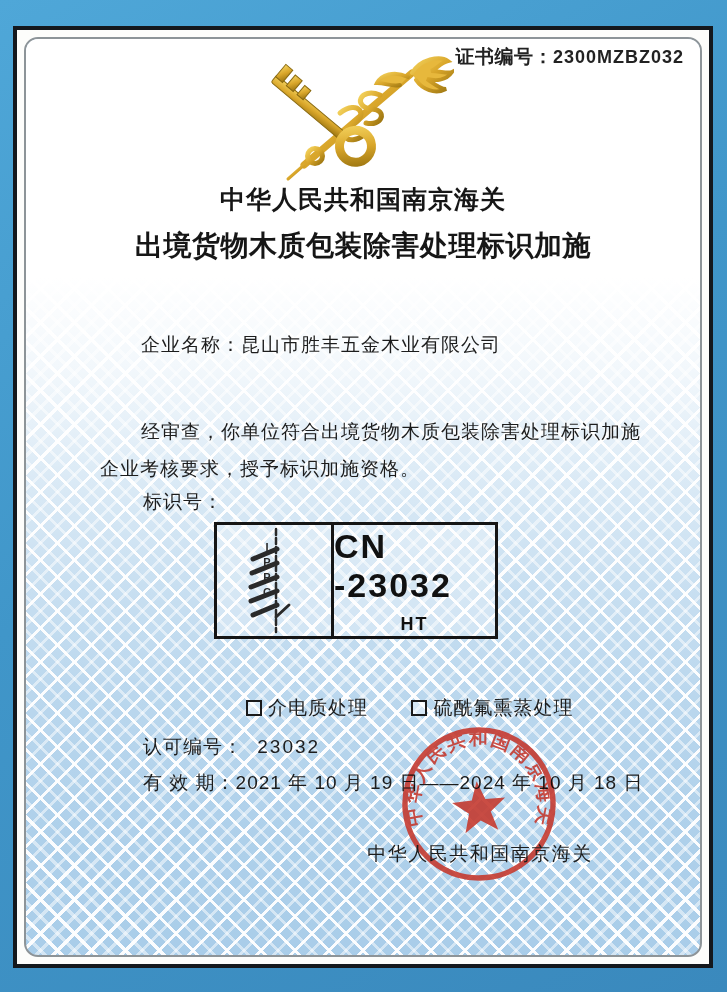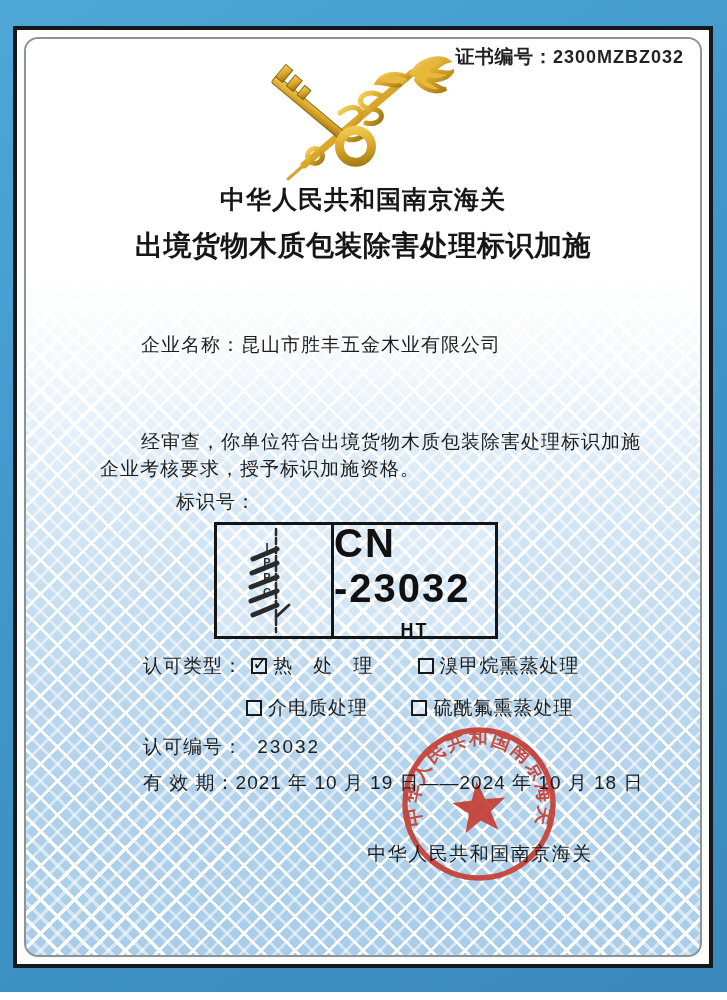--- a/index.html
+++ b/index.html
@@ -28,21 +28,21 @@
   .titles{left:0;right:0;top:144px;text-align:center;font-weight:700;color:#161616;}
   .titles .t1{font-size:25px;letter-spacing:1px;margin-bottom:11px;}
   .titles .t2{font-size:28px;letter-spacing:.5px;margin-bottom:9px;}
   .titles .t3{font-size:26px;letter-spacing:3px;}
   .row{font-size:19px;letter-spacing:1px;color:#1d1d1d;}
   .seal-svg{position:absolute;left:368px;top:680px;opacity:.9;mix-blend-mode:multiply;}
   .markbox{position:absolute;left:188px;top:483px;width:284px;height:117px;
     border:3px solid #151515;box-sizing:border-box;display:flex;background:rgba(255,255,255,.25);}
   .markbox .cell-l{width:114px;border-right:3px solid #151515;position:relative;}
   .markbox .cell-r{flex:1;display:flex;flex-direction:column;align-items:center;justify-content:center;gap:9px;}
-  .mark-code{font-size:40px;font-weight:700;letter-spacing:2px;color:#111;}
+  .mark-code{font-size:34px;font-weight:700;letter-spacing:2px;color:#111;}
   .mark-ht{font-size:18px;font-weight:700;letter-spacing:2px;color:#111;}
   .ippc-letters{position:absolute;left:44px;top:16px;writing-mode:vertical-lr;text-orientation:upright;
     font-size:11px;font-weight:700;letter-spacing:3px;color:#2a2a2a;}
   .cb{display:inline-block;width:16px;height:16px;border:2px solid #1a1a1a;box-sizing:border-box;
     vertical-align:-2px;margin-right:6px;position:relative;background:rgba(255,255,255,.4);}
   .cb .check{position:absolute;left:-1px;top:-8px;font-size:19px;font-weight:700;color:#111;}
   .opt{display:inline-block;}
 </style>
 </head>
 <body>
@@ -88,24 +88,24 @@
 
         <div class="abs titles">
           <div class="t1">中华人民共和国南京海关</div>
           <div class="t2">出境货物木质包装除害处理标识加施</div>
         </div>
 
         <div class="abs row" style="left:115px;top:293px;">
           <span>企业名称：</span><span>昆山市胜丰五金木业有限公司</span>
         </div>
 
-        <div class="abs row" style="left:115px;top:390px;">经审查，你单位符合出境货物木质包装除害处理标识加施</div>
+        <div class="abs row" style="left:115px;top:380px;">经审查，你单位符合出境货物木质包装除害处理标识加施</div>
         <div class="abs row" style="left:74px;top:417px;">企业考核要求，授予标识加施资格。</div>
 
-        <div class="abs row" style="left:117px;top:450px;margin-left:33px;">标识号：</div>
+        <div class="abs row" style="left:117px;top:450px;">标识号：</div>
 
         <div class="markbox">
           <div class="cell-l">
             <svg width="70" height="111" viewBox="0 0 70 111" style="position:absolute;left:22px;top:0;">
               <g stroke="#2a2a2a" stroke-linecap="round">
                 <line x1="37" y1="4" x2="37" y2="107" stroke-width="2.5" stroke-dasharray="6 3"></line>
                 <line x1="14" y1="34" x2="38" y2="24" stroke-width="5"></line>
                 <line x1="13" y1="48" x2="38" y2="38" stroke-width="5"></line>
                 <line x1="12" y1="62" x2="38" y2="52" stroke-width="5"></line>
                 <line x1="12" y1="76" x2="38" y2="66" stroke-width="5"></line>
@@ -114,29 +114,20 @@
               </g>
             </svg>
             <div class="ippc-letters">IPPC</div>
           </div>
           <div class="cell-r">
             <div class="mark-code">CN -23032</div>
             <div class="mark-ht">HT</div>
           </div>
         </div>
 
-        <div class="abs row" style="left:117px;top:614px;">
-          <span>认可类型：</span>
-          <span class="opt" style="margin-left:2px;">
-            <span class="cb"><span class="check">✓</span></span><span>热　处　理</span>
-          </span>
-          <span class="opt" style="margin-left:38px;">
-            <span class="cb"></span><span>溴甲烷熏蒸处理</span>
-          </span>
-        </div>
         <div class="abs row" style="left:220px;top:656px;font-family:Liberation Mono, monospace;">
           <span class="opt">
             <span class="cb"></span><span>介电质处理</span>
           </span>
           <span class="opt" style="margin-left:31px;">
             <span class="cb"></span><span>硫酰氟熏蒸处理</span>
           </span>
         </div>
 
         <div class="abs row" style="left:117px;top:695px;">

